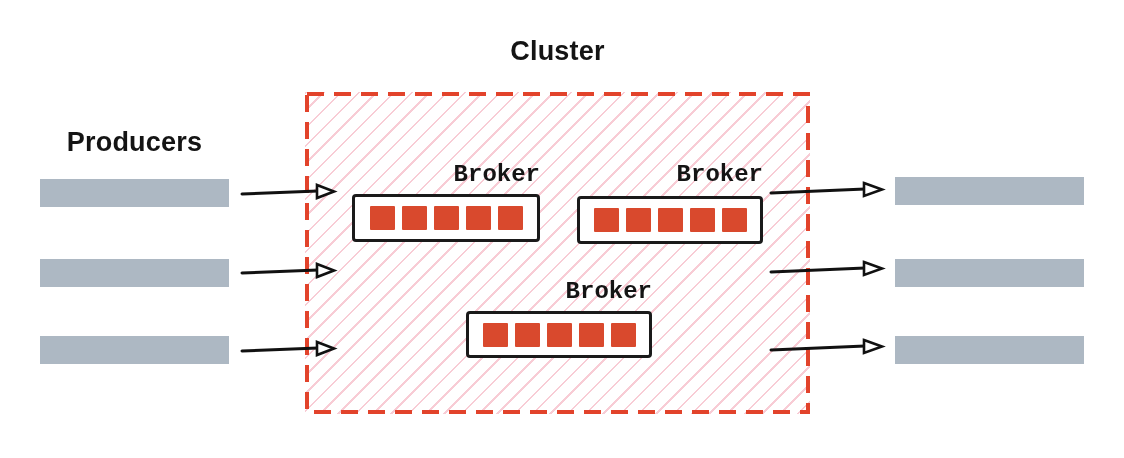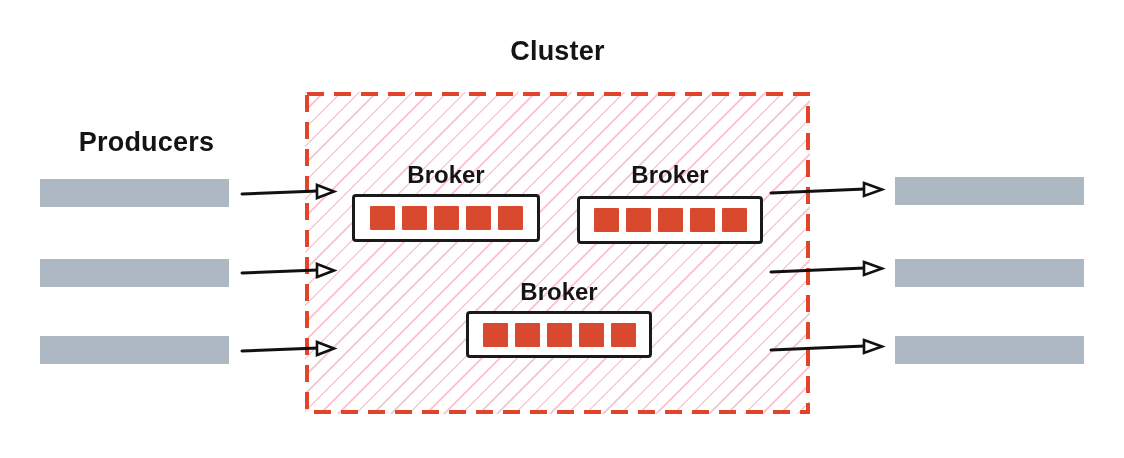--- a/index.html
+++ b/index.html
@@ -22,25 +22,26 @@
     position: absolute;
     text-align: center;
     font-size: 27px;
     font-weight: 600;
     letter-spacing: 0.2px;
     color: var(--text, #141414);
     white-space: nowrap;
   }
   .broker-label {
     position: absolute;
-    text-align: center;
+    text-align: right;
     font-size: 24px;
     font-weight: 600;
     color: var(--text, #141414);
     white-space: nowrap;
+    font-family: Liberation Mono, monospace;
   }
 
   
   .cluster-box {
     position: absolute;
     left: 305px;
     top: 92px;
     width: 505px;
     height: 322px;
     background-image: repeating-linear-gradient(
@@ -107,21 +108,21 @@
 <div class="canvas">
 
   <div class="diagram-label" style="left:305px; top:36px; width:505px;">Cluster</div>
 
   <div class="cluster-box">
     <svg width="505" height="322" viewBox="0 0 505 322" preserveAspectRatio="none">
       <rect class="cluster-border-rect" x="2" y="2" width="501" height="318"></rect>
     </svg>
   </div>
 
-  <div class="diagram-label" style="left:52px; top:127px; width:189px;">Producers</div>
+  <div class="diagram-label" style="left:40px; top:127px; width:189px;">Producers</div>
   <div class="stream-bar" style="left:40px; top:179px;"></div>
   <div class="stream-bar" style="left:40px; top:259px;"></div>
   <div class="stream-bar" style="left:40px; top:336px;"></div>
 
   <svg class="arrow" style="left:240px; top:181px;" width="96" height="21" viewBox="0 0 96 21">
     <line x1="2" y1="13" x2="78" y2="10"></line>
     <polygon points="77,4 94,10.5 77,17"></polygon>
   </svg>
   <svg class="arrow" style="left:240px; top:260px;" width="96" height="21" viewBox="0 0 96 21">
     <line x1="2" y1="13" x2="78" y2="10"></line>

